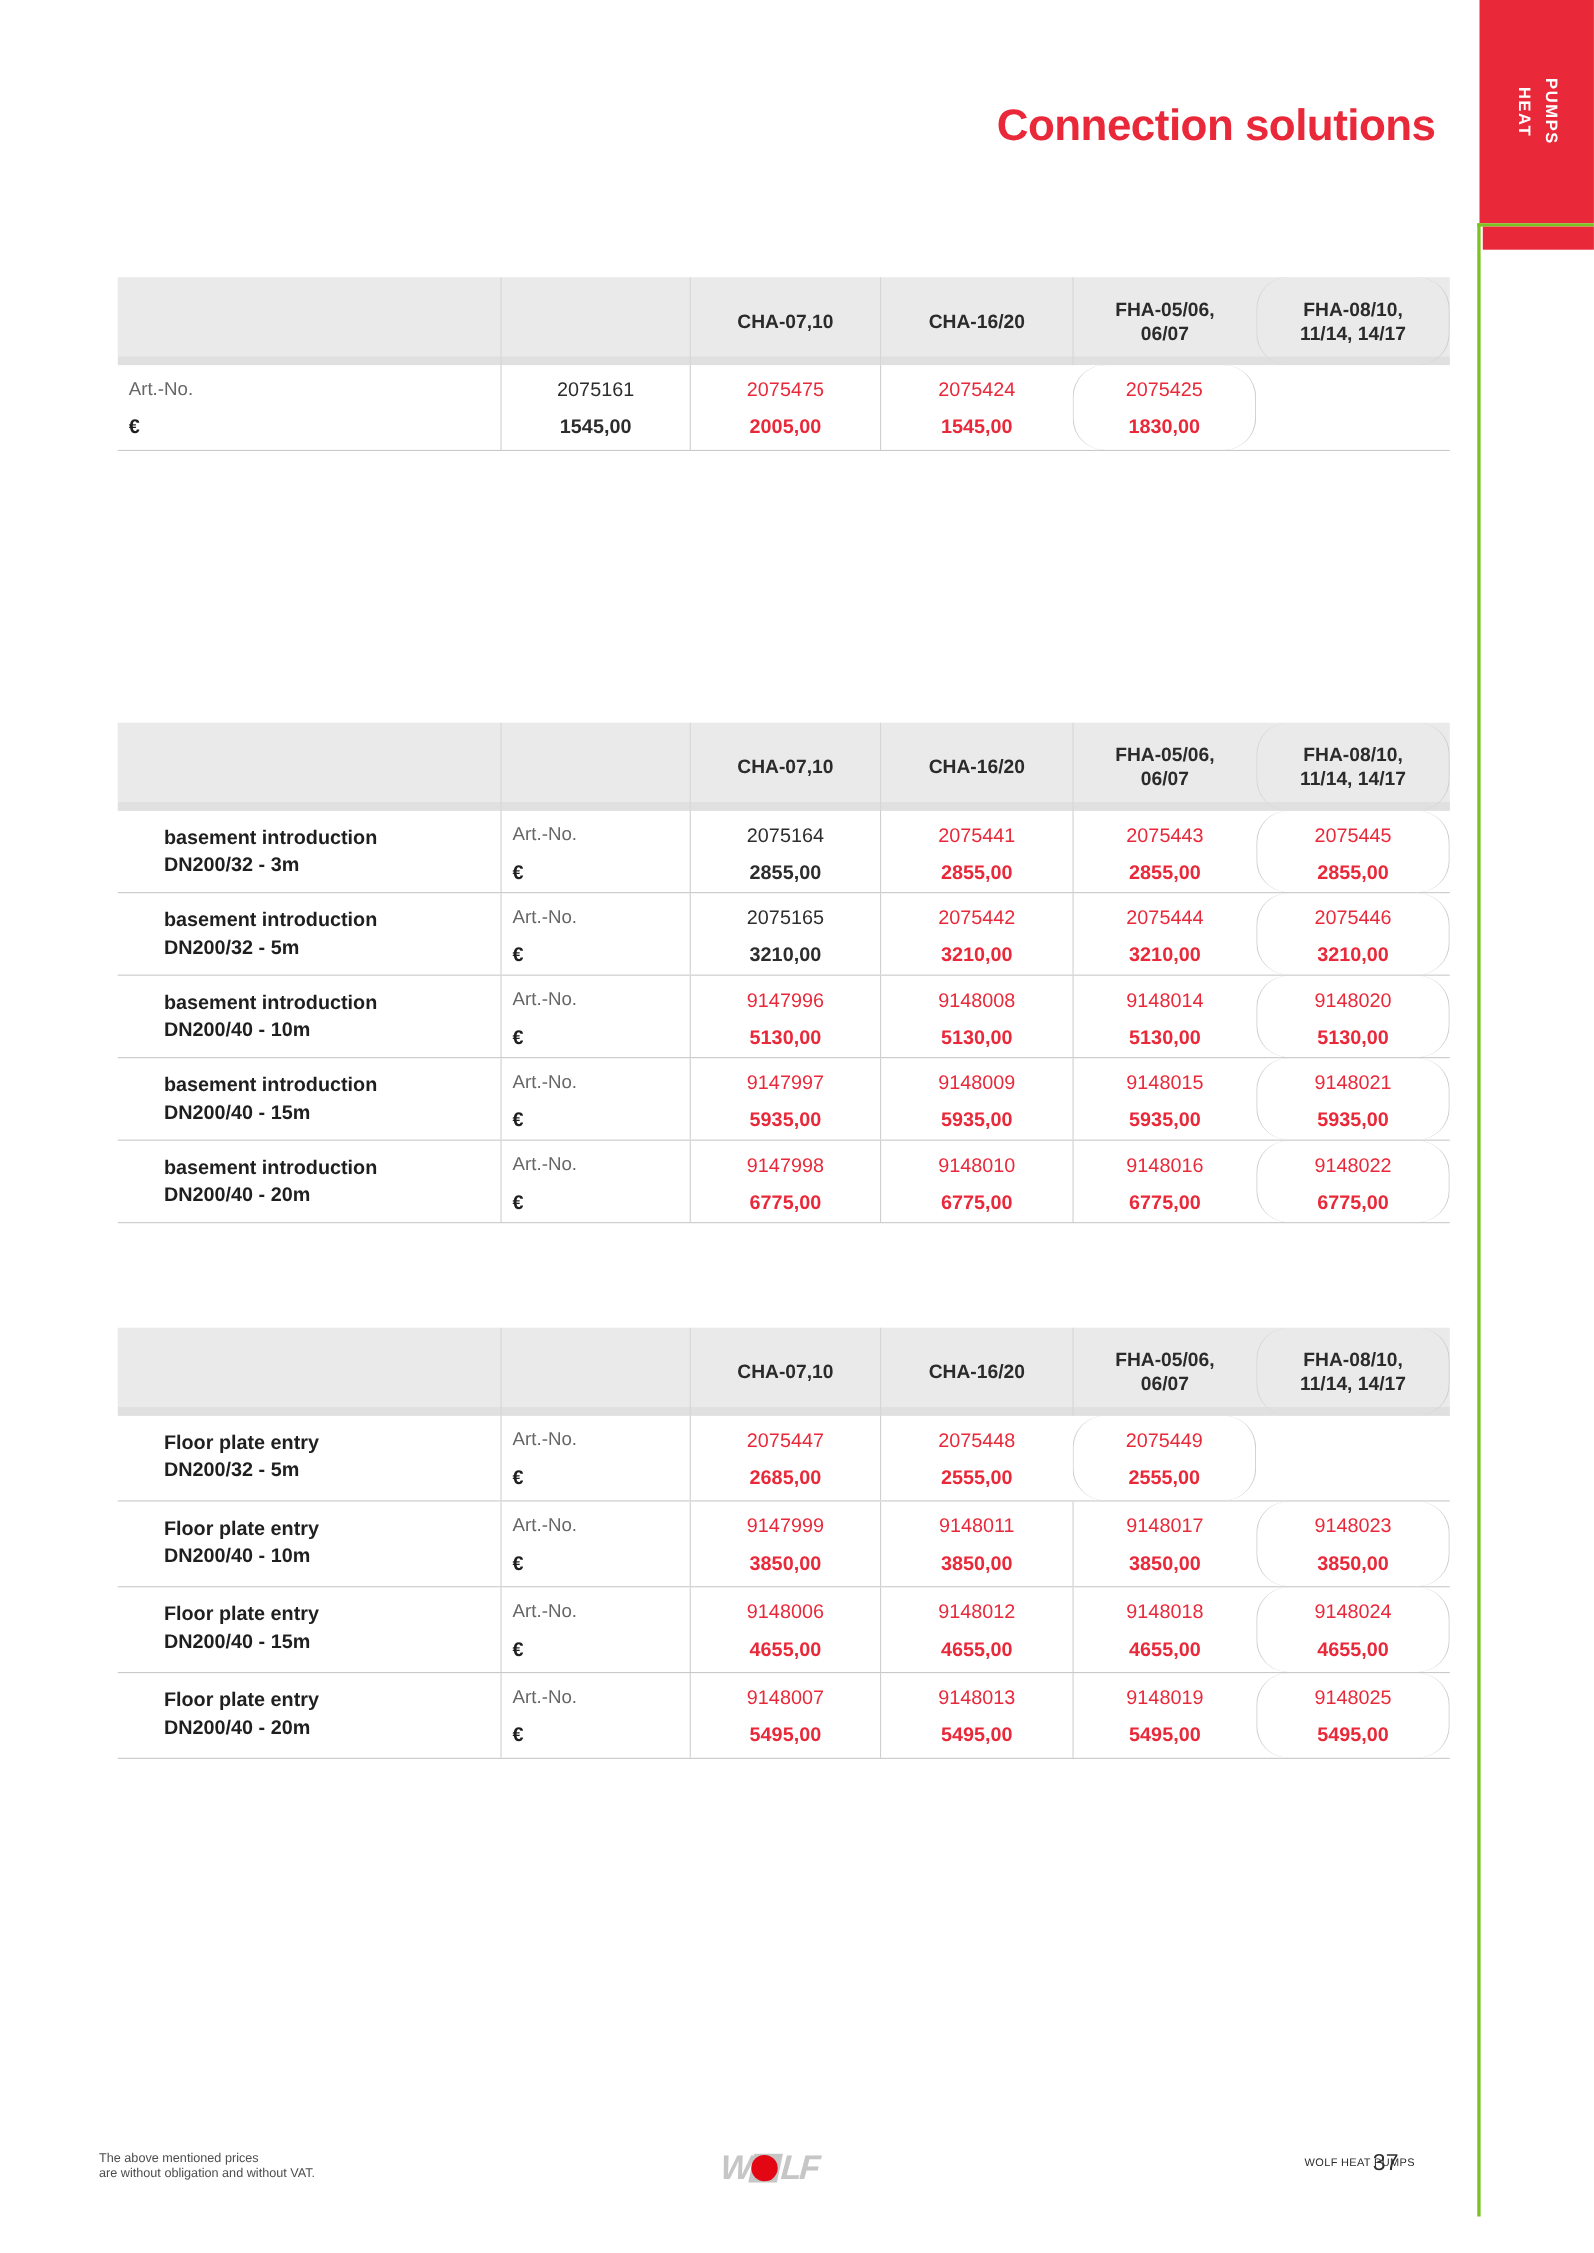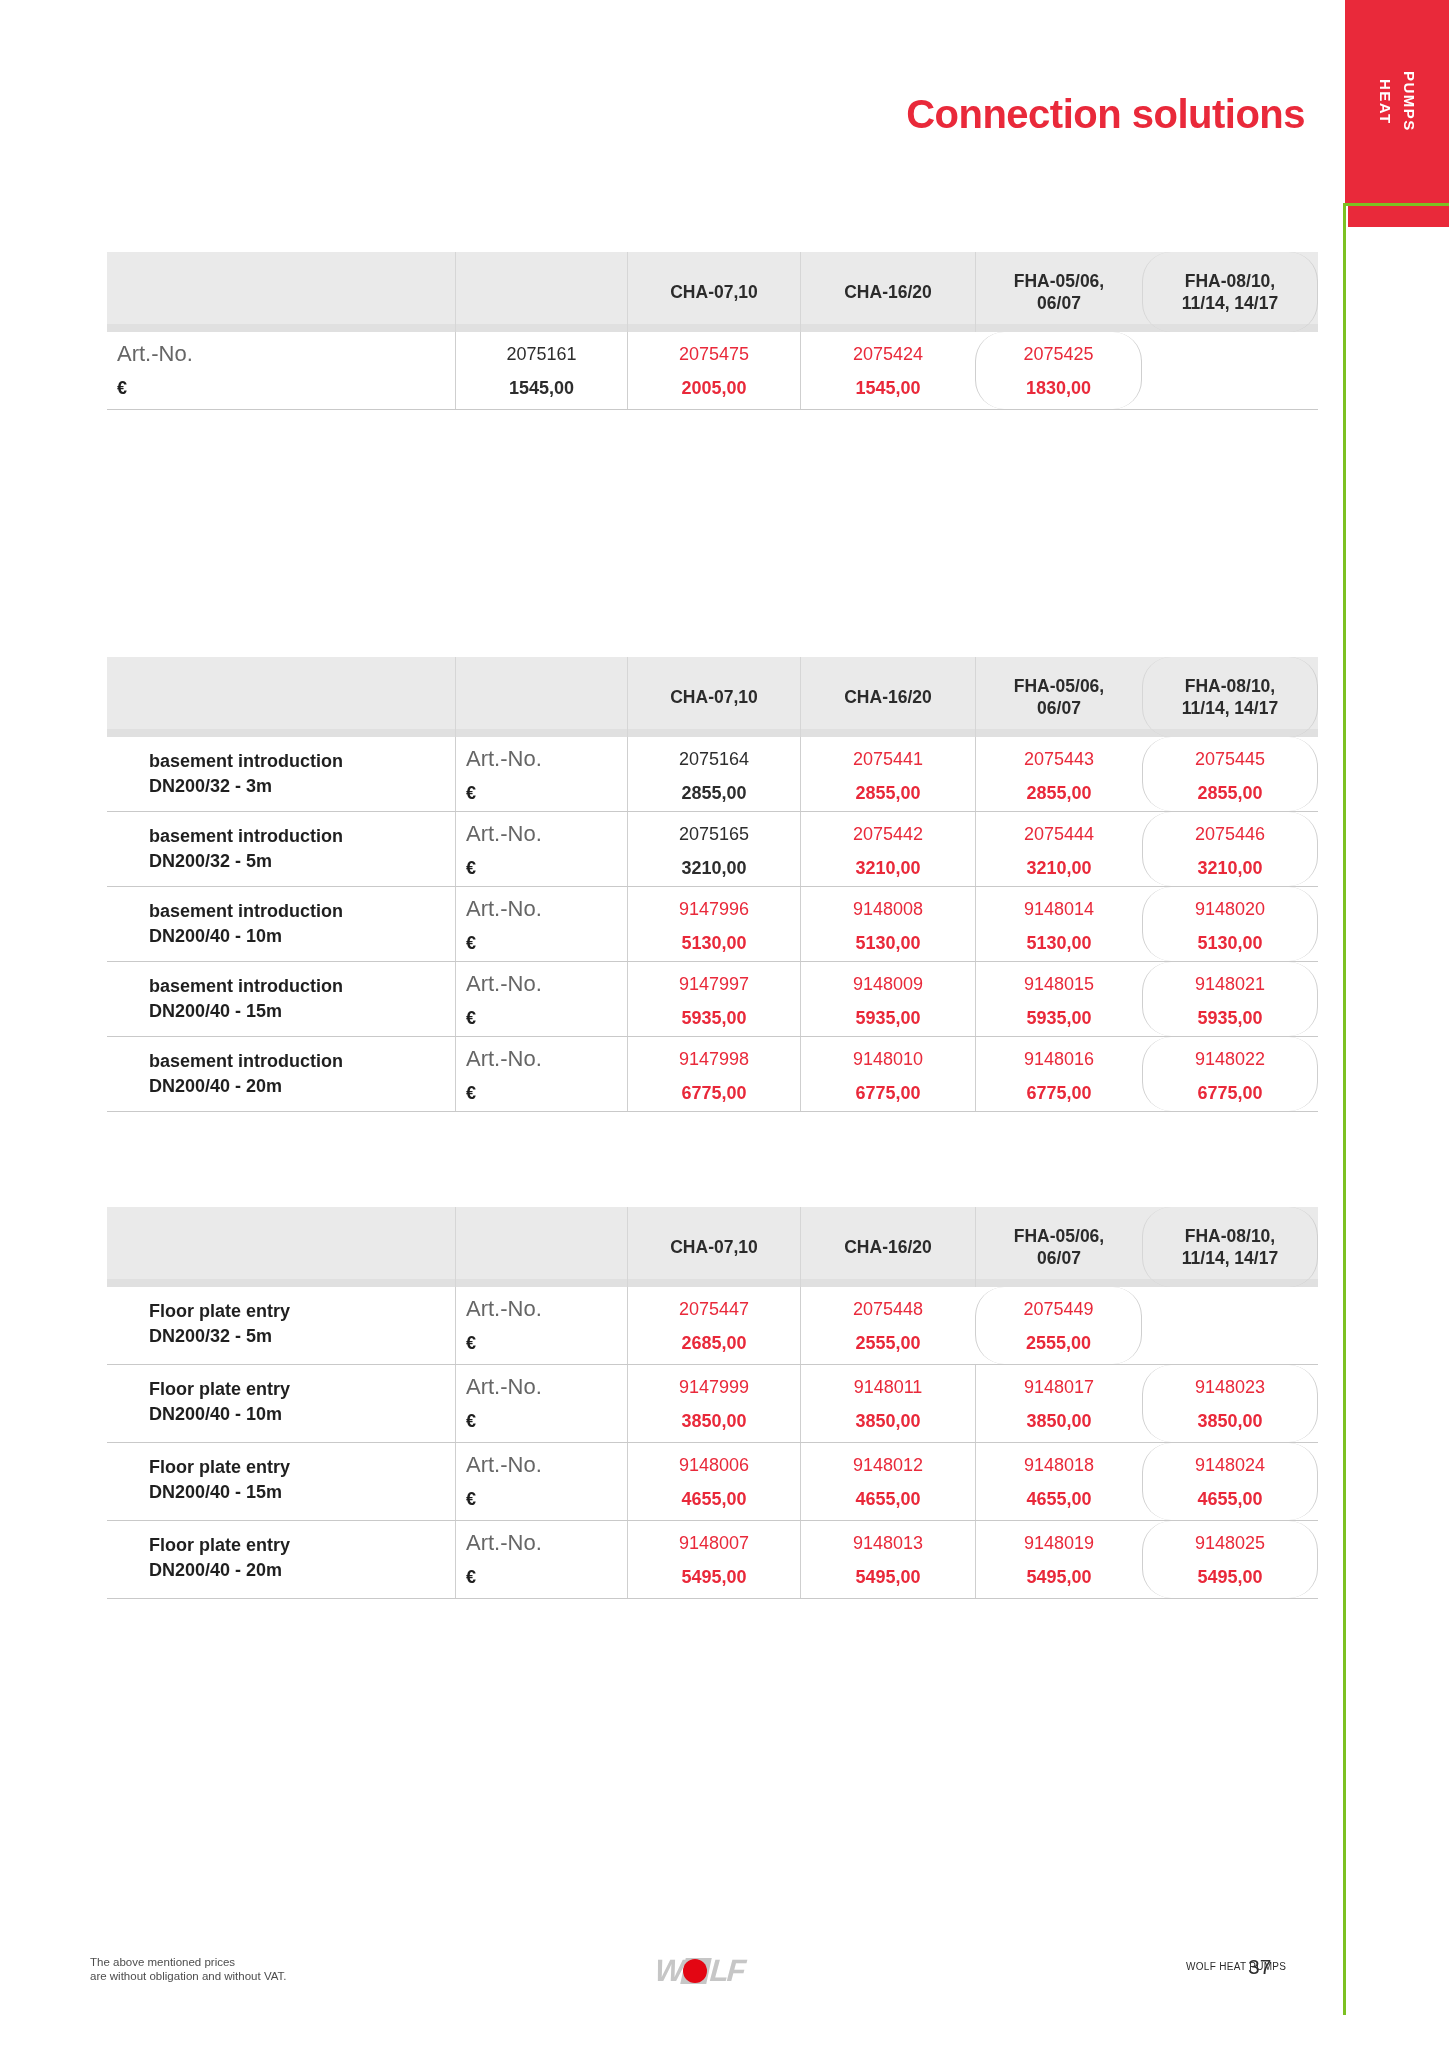--- a/index.html
+++ b/index.html
@@ -49,21 +49,21 @@
   .brow{border-bottom:1px solid #c9c9c9;}
   .t1 .brow{height:77px;}
   .t2 .brow{height:74px;}
   .t3 .brow{height:77px;}
   .brow > div{padding-top:12px;}
   .lblcell{padding-left:42px;}
   .lblcell .l1, .lblcell .l2{
     font-size:18px;font-weight:700;color:#1f1f1f;line-height:25px;
   }
   .artcell{padding-left:10px;}
-  .artcell .artlbl{font-size:22px;color:#666;line-height:20px;}
+  .artcell .artlbl{font-size:17px;color:#666;line-height:20px;}
   .artcell .euro{font-size:18px;font-weight:700;color:#1f1f1f;line-height:20px;margin-top:14px;}
   .numcell{text-align:center;}
   .numcell .art{font-size:18px;line-height:20px;}
   .numcell .price{font-size:18px;font-weight:700;line-height:20px;margin-top:14px;}
   .c-dark{color:#2d2d2d;}
   .c-red{color:#e9293a;}
 
   
   .foot-note{
     position:absolute;left:90px;top:1956px;font-size:11.5px;line-height:13.5px;color:#4d4d4d;

